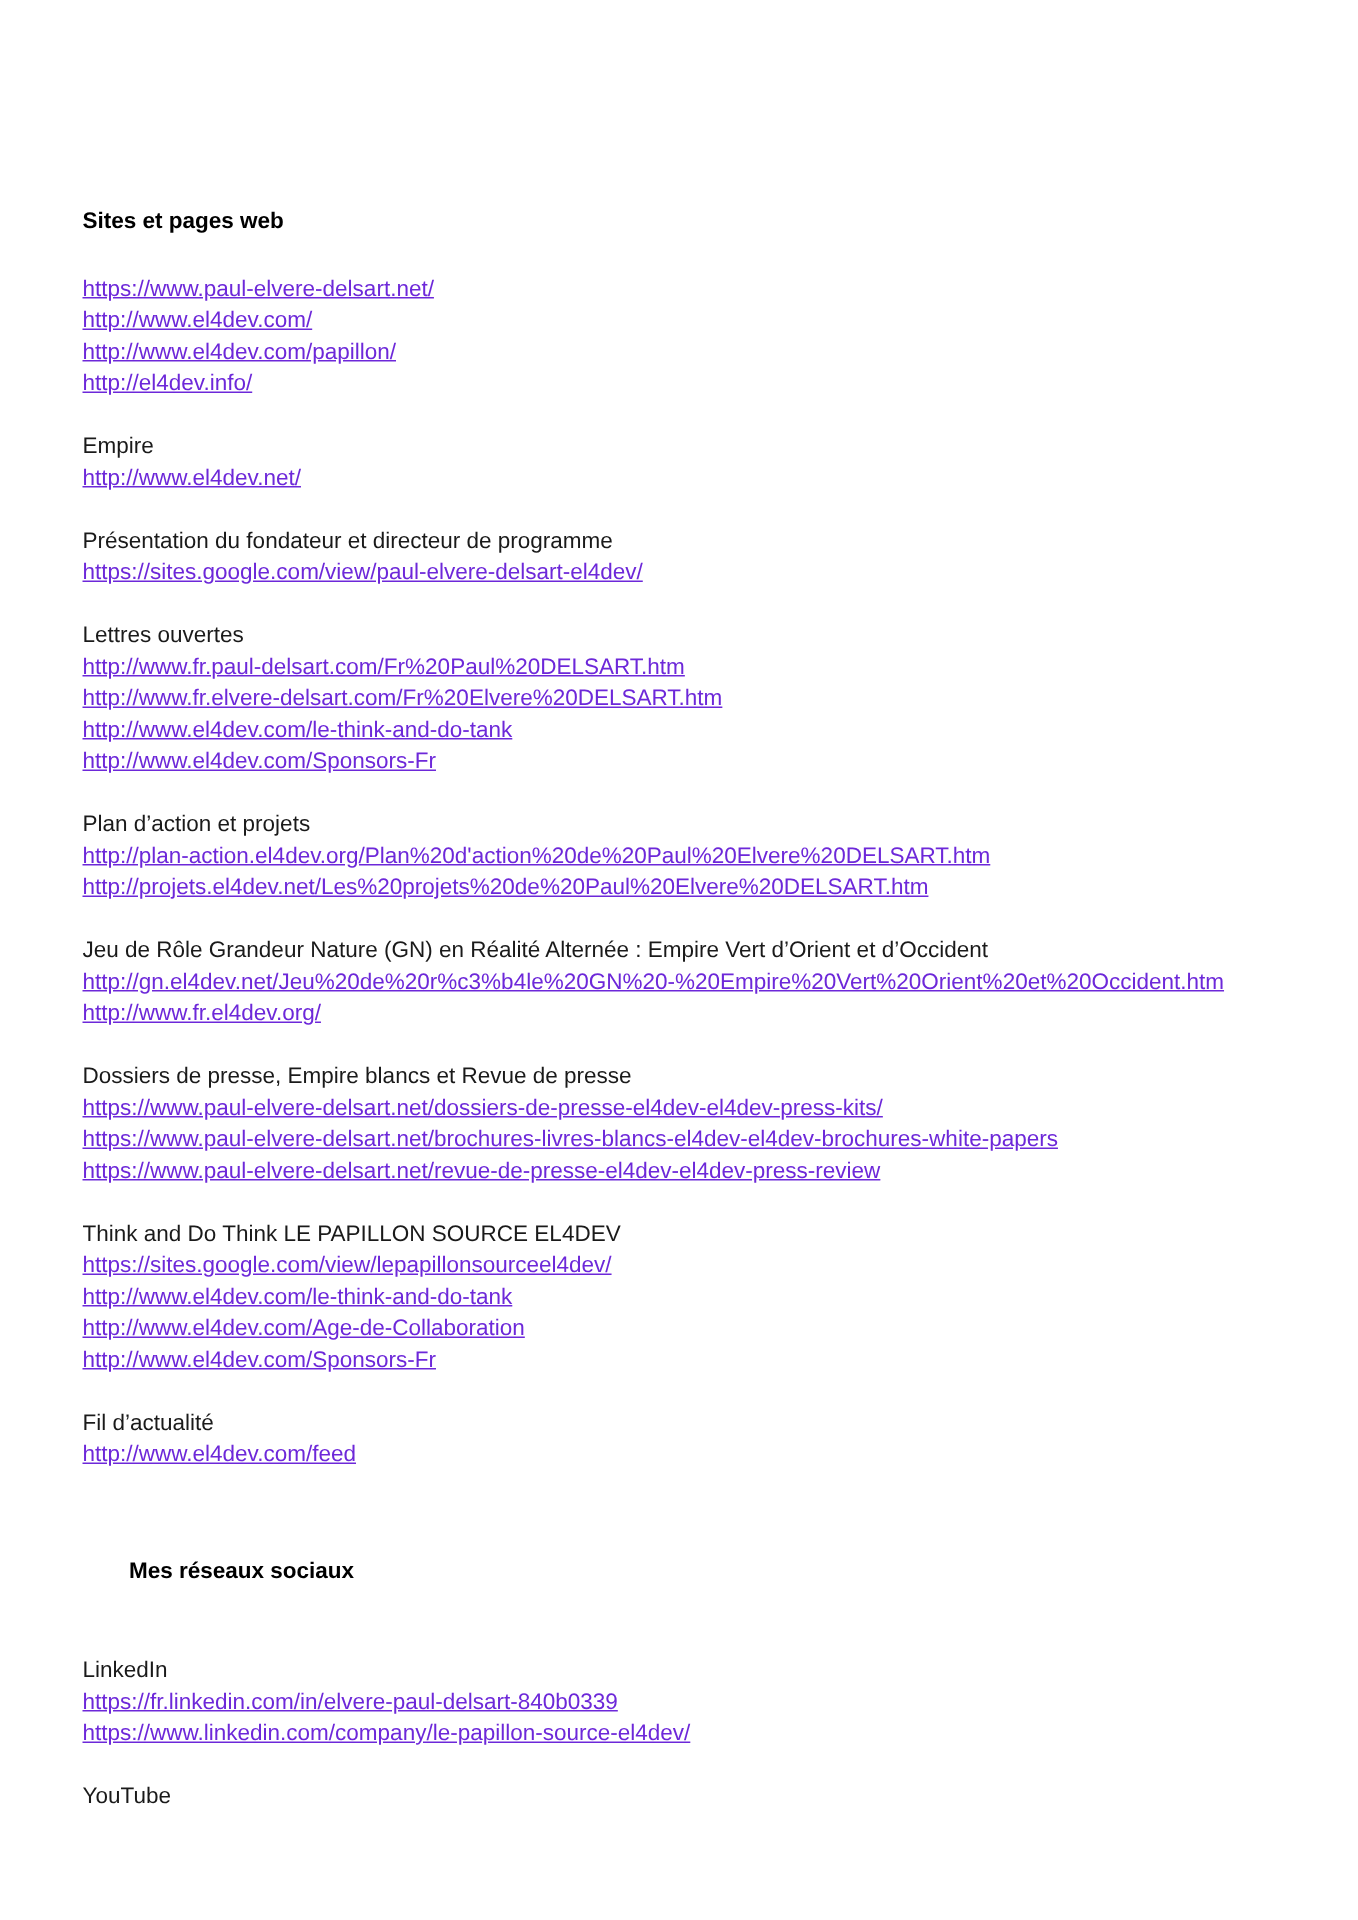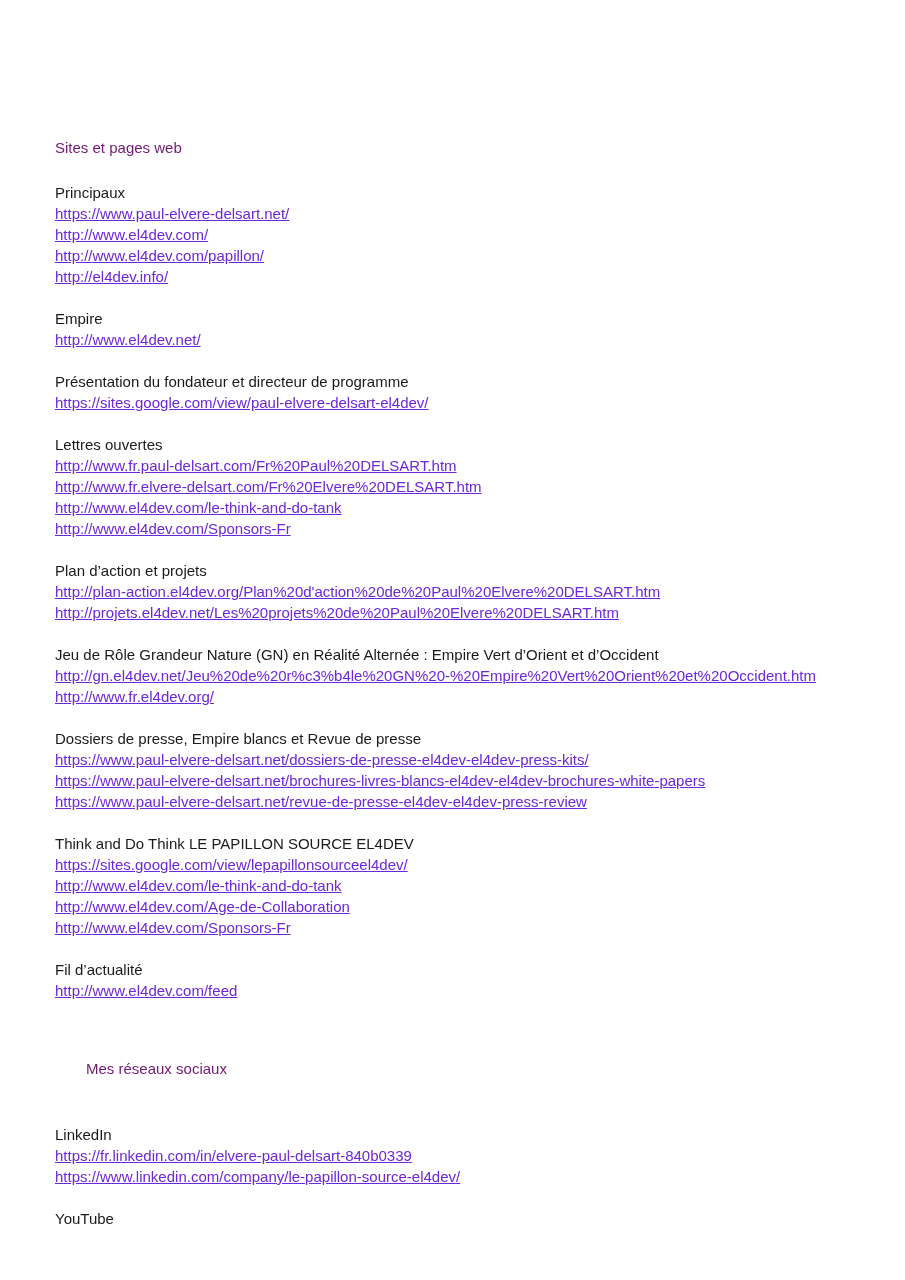--- a/index.html
+++ b/index.html
@@ -16,22 +16,22 @@
     box-sizing: border-box;
     padding: 137px 40px 0 55px;
     font-family: "Liberation Sans", sans-serif;
     font-size: 15px;
     line-height: 21px;
     color: #1a1a1a;
   }
   .doc-heading {
     font-size: 15px;
     line-height: 21px;
-    font-weight: normal;
-    color: #701a75;
+    font-weight: bold;
+    color: #000000;
     margin: 0 0 24px 0;
   }
   .doc-heading.social {
     margin-top: 57px;
     margin-bottom: 45px;
     margin-left: 31px;
   }
   .section {
     margin: 0 0 21px 0;
   }
@@ -51,21 +51,20 @@
 </style>
 </head>
 <body>
 
 <div class="page">
 
   <h1 class="doc-heading">Sites et pages web</h1>
 
   <div>
       <div class="section">
-        <span class="section-label">Principaux</span>
         <div class="link-line">
           <a class="url">https://www.paul-elvere-delsart.net/</a>
         </div>
         <div class="link-line">
           <a class="url">http://www.el4dev.com/</a>
         </div>
         <div class="link-line">
           <a class="url">http://www.el4dev.com/papillon/</a>
         </div>
         <div class="link-line">

